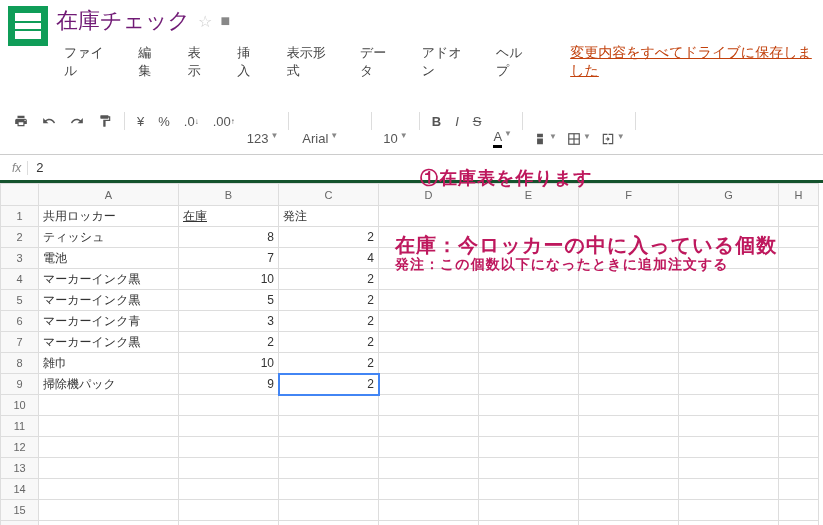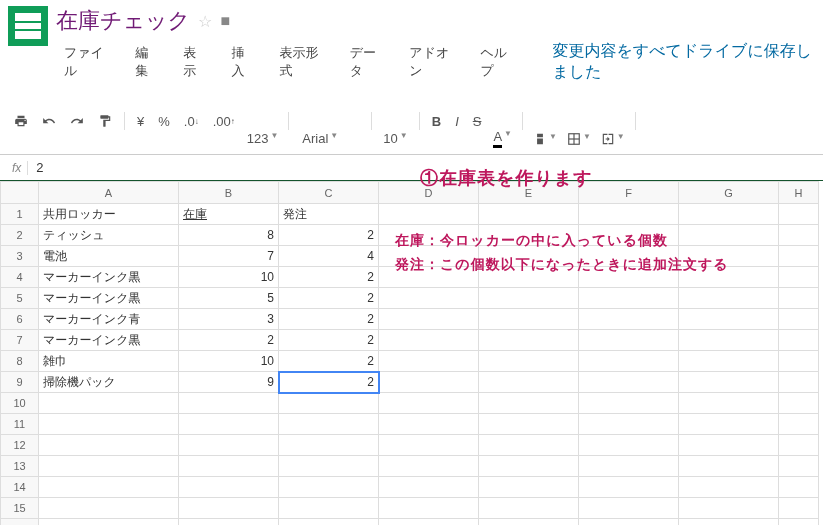--- a/index.html
+++ b/index.html
@@ -13,32 +13,32 @@
     .logo-inner::after { top: 16px; left: 0; right: 0; height: 2px; }
     
     .title-area { flex: 1; }
     .title-row { display: flex; align-items: center; gap: 8px; }
     .doc-title { font-size: 22px; color: #701a75; }
     .star-icon { color: #ccc; font-size: 16px; cursor: pointer; }
     .folder-icon { color: #888; font-size: 16px; cursor: pointer; }
     
     .menu-bar { display: flex; align-items: center; gap: 10px; margin-top: 4px; font-size: 13px; }
     .menu-item { padding: 4px 8px; color: #444; cursor: pointer; }
-    .save-status { margin-left: 20px; color: #0369a1; font-size: 16px; }
+    .save-status { margin-left: 20px; color: #c2410c; font-size: 14px; text-decoration: underline; }
     
     .toolbar { display: flex; align-items: center; padding: 4px 8px; border-bottom: 1px solid #ccc; gap: 2px; margin-top: 4px; }
     .tb-btn { padding: 4px 6px; color: #555; cursor: pointer; border-radius: 2px; font-size: 13px; display: flex; align-items: center; }
     .tb-sep { width: 1px; height: 18px; background: #ddd; margin: 0 4px; }
     .tb-dropdown { display: flex; align-items: flex-start; padding: 2px 4px; cursor: pointer; margin-top: 35px; }
     .dd-arrow { font-size: 8px; margin-left: 2px; color: #888; }
     .font-sel { min-width: 70px; border: 1px solid transparent; padding: 2px 6px; }
     .size-sel { min-width: 26px; text-align: center; border: 1px solid transparent; padding: 2px 4px; }
     .color-underline { border-bottom: 3px solid #000; padding-bottom: 1px; }
     
-    .formula-bar { display: flex; align-items: center; border-bottom: 1px solid #14532d; padding: 3px 6px; }
+    .formula-bar { display: flex; align-items: center; border-bottom: 3px solid #14532d; padding: 3px 6px; }
     .fx-label { font-style: italic; color: #888; font-size: 12px; padding: 0 6px; border-right: 1px solid #ddd; }
     .fx-input { flex: 1; padding: 2px 8px; font-size: 13px; color: #333; }
     
     .sheet-area { position: relative; }
     .sheet { border-collapse: collapse; table-layout: fixed; }
     .sheet th, .sheet td { border: 1px solid #ddd; font-weight: normal; }
     .corner { width: 38px; height: 22px; background: #f8f8f8; border: 1px solid #ccc; }
     .col-h { height: 22px; background: #f8f8f8; color: #666; font-size: 11px; text-align: center; border-color: #ccc; }
     .row-h { width: 38px; background: #f8f8f8; color: #666; font-size: 11px; text-align: center; border-color: #ccc; }
     .cell { height: 21px; padding: 0 4px; font-size: 12px; color: #333; background: #fff; }
@@ -48,21 +48,21 @@
     .c-B { width: 100px; }
     .c-C { width: 100px; }
     .c-D { width: 100px; }
     .c-E { width: 100px; }
     .c-F { width: 100px; }
     .c-G { width: 100px; }
     .c-H { width: 40px; }
     
     .annotation { position: absolute; color: #be185d; font-weight: bold; font-size: 15px; pointer-events: none; letter-spacing: 1px; }
     .anno1 { top: 166px; left: 420px; font-size: 18px; }
-    .anno2 { top: 232px; left: 395px; font-size: 14px; }
+    .anno2 { top: 232px; left: 395px; font-size: 20px; }
     .anno3 { top: 256px; left: 395px; font-size: 14px; }
   </style>
 </head>
 <body>
 
 <div class="header">
   <div class="logo">
       <div class="logo-inner"></div>
     </div>
   <div class="title-area">

